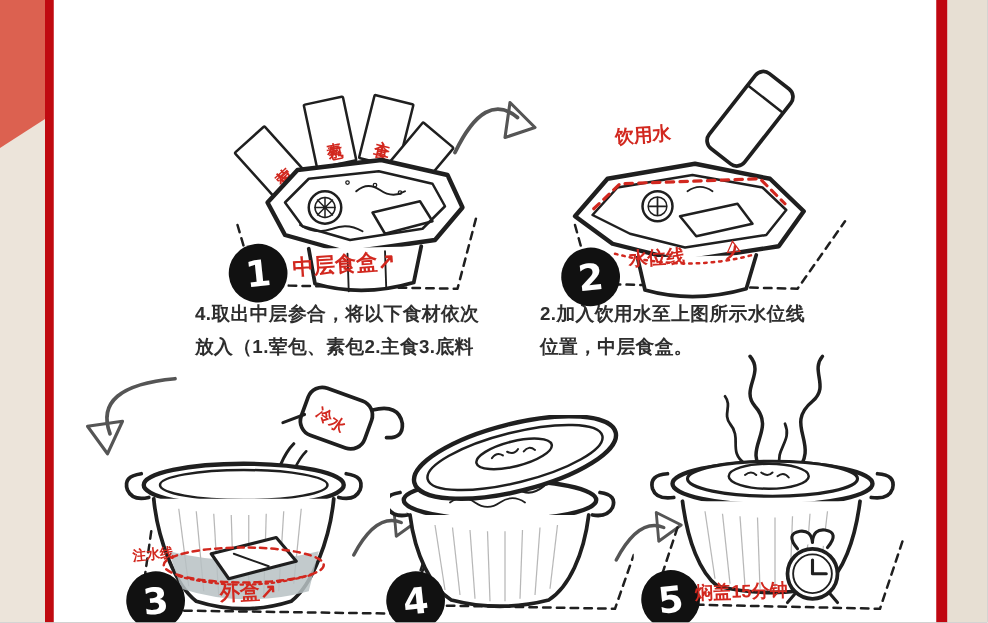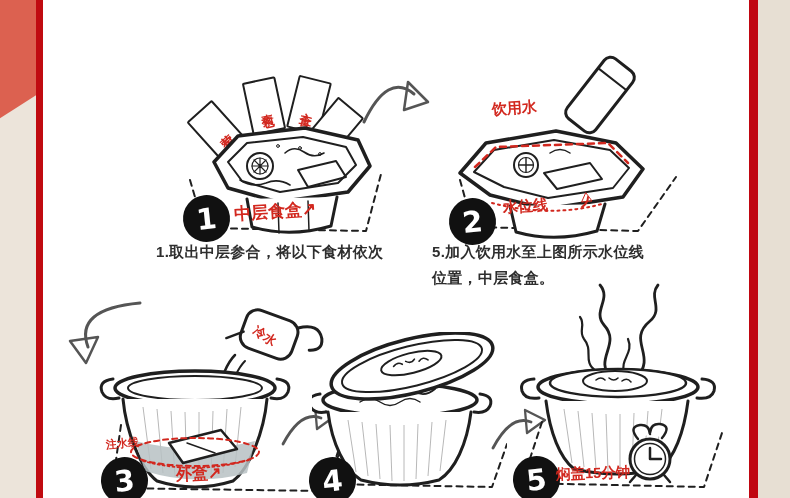--- a/index.html
+++ b/index.html
@@ -94,21 +94,22 @@
     </g>
   </svg>
 
   <div class="abs badge" style="left:183px;top:195px;transform:rotate(-6deg);">
     <span>1</span>
     </div>
   <div class="abs rlabel" style="left:234px;top:200px;font-size:17px;transform:rotate(-4deg);">
     <span>中层食盒</span><span class="ne">↗</span></div>
 
   <div class="abs caption" style="left:156px;top:239px;">
-    <div>1.取出中层参合，将以下食材依次</div>
+    <div>4.取出中层参合，将以下食材依次</div>
+    <div>放入（1.荤包、素包2.主食3.底料</div>
   </div>
 
   <svg class="abs art" style="left:356px;top:68px;" width="82" height="72" viewBox="0 0 82 72">
     <path class="gray" stroke-width="3" d="M8 54 Q32 4 58 26"></path>
     <polygon class="gray" fill="#fff" stroke-width="2.5" points="52,14 72,34 48,42"></polygon>
   </svg>
 
   <svg class="abs art" style="left:430px;top:55px;" width="255" height="185" viewBox="0 0 255 185">
     <polyline class="ink dash" stroke-width="2" points="30,125 43,172 208,176 246,122"></polyline>
     <g transform="rotate(38 170 40)">
@@ -135,21 +136,21 @@
   <div class="abs rlabel" style="left:492px;top:99px;font-size:15px;transform:rotate(-4deg);">
     <span>饮用水</span></div>
   <div class="abs rlabel" style="left:503px;top:197px;font-size:15px;transform:rotate(-3deg);">
     <span>水位线</span></div>
 
   <div class="abs badge" style="left:449px;top:198px;transform:rotate(-6deg);">
     <span>2</span>
     </div>
 
   <div class="abs caption" style="left:432px;top:239px;">
-    <div>5.加入饮用水至上图所示水位线</div>
+    <div>2.加入饮用水至上图所示水位线</div>
     <div>位置，中层食盒。</div>
   </div>
 
   <svg class="abs art" style="left:58px;top:293px;" width="90" height="75" viewBox="0 0 90 75">
     <path class="gray" stroke-width="3" d="M82 10 Q16 16 30 54"></path>
     <polygon class="gray" fill="#fff" stroke-width="2.5" points="12,48 40,44 28,70"></polygon>
   </svg>
 
   <svg class="abs art" style="left:95px;top:303px;" width="258" height="195" viewBox="0 0 258 195">
     <polyline class="ink dash" stroke-width="2" points="26,122 17,185 228,188 249,140"></polyline>

